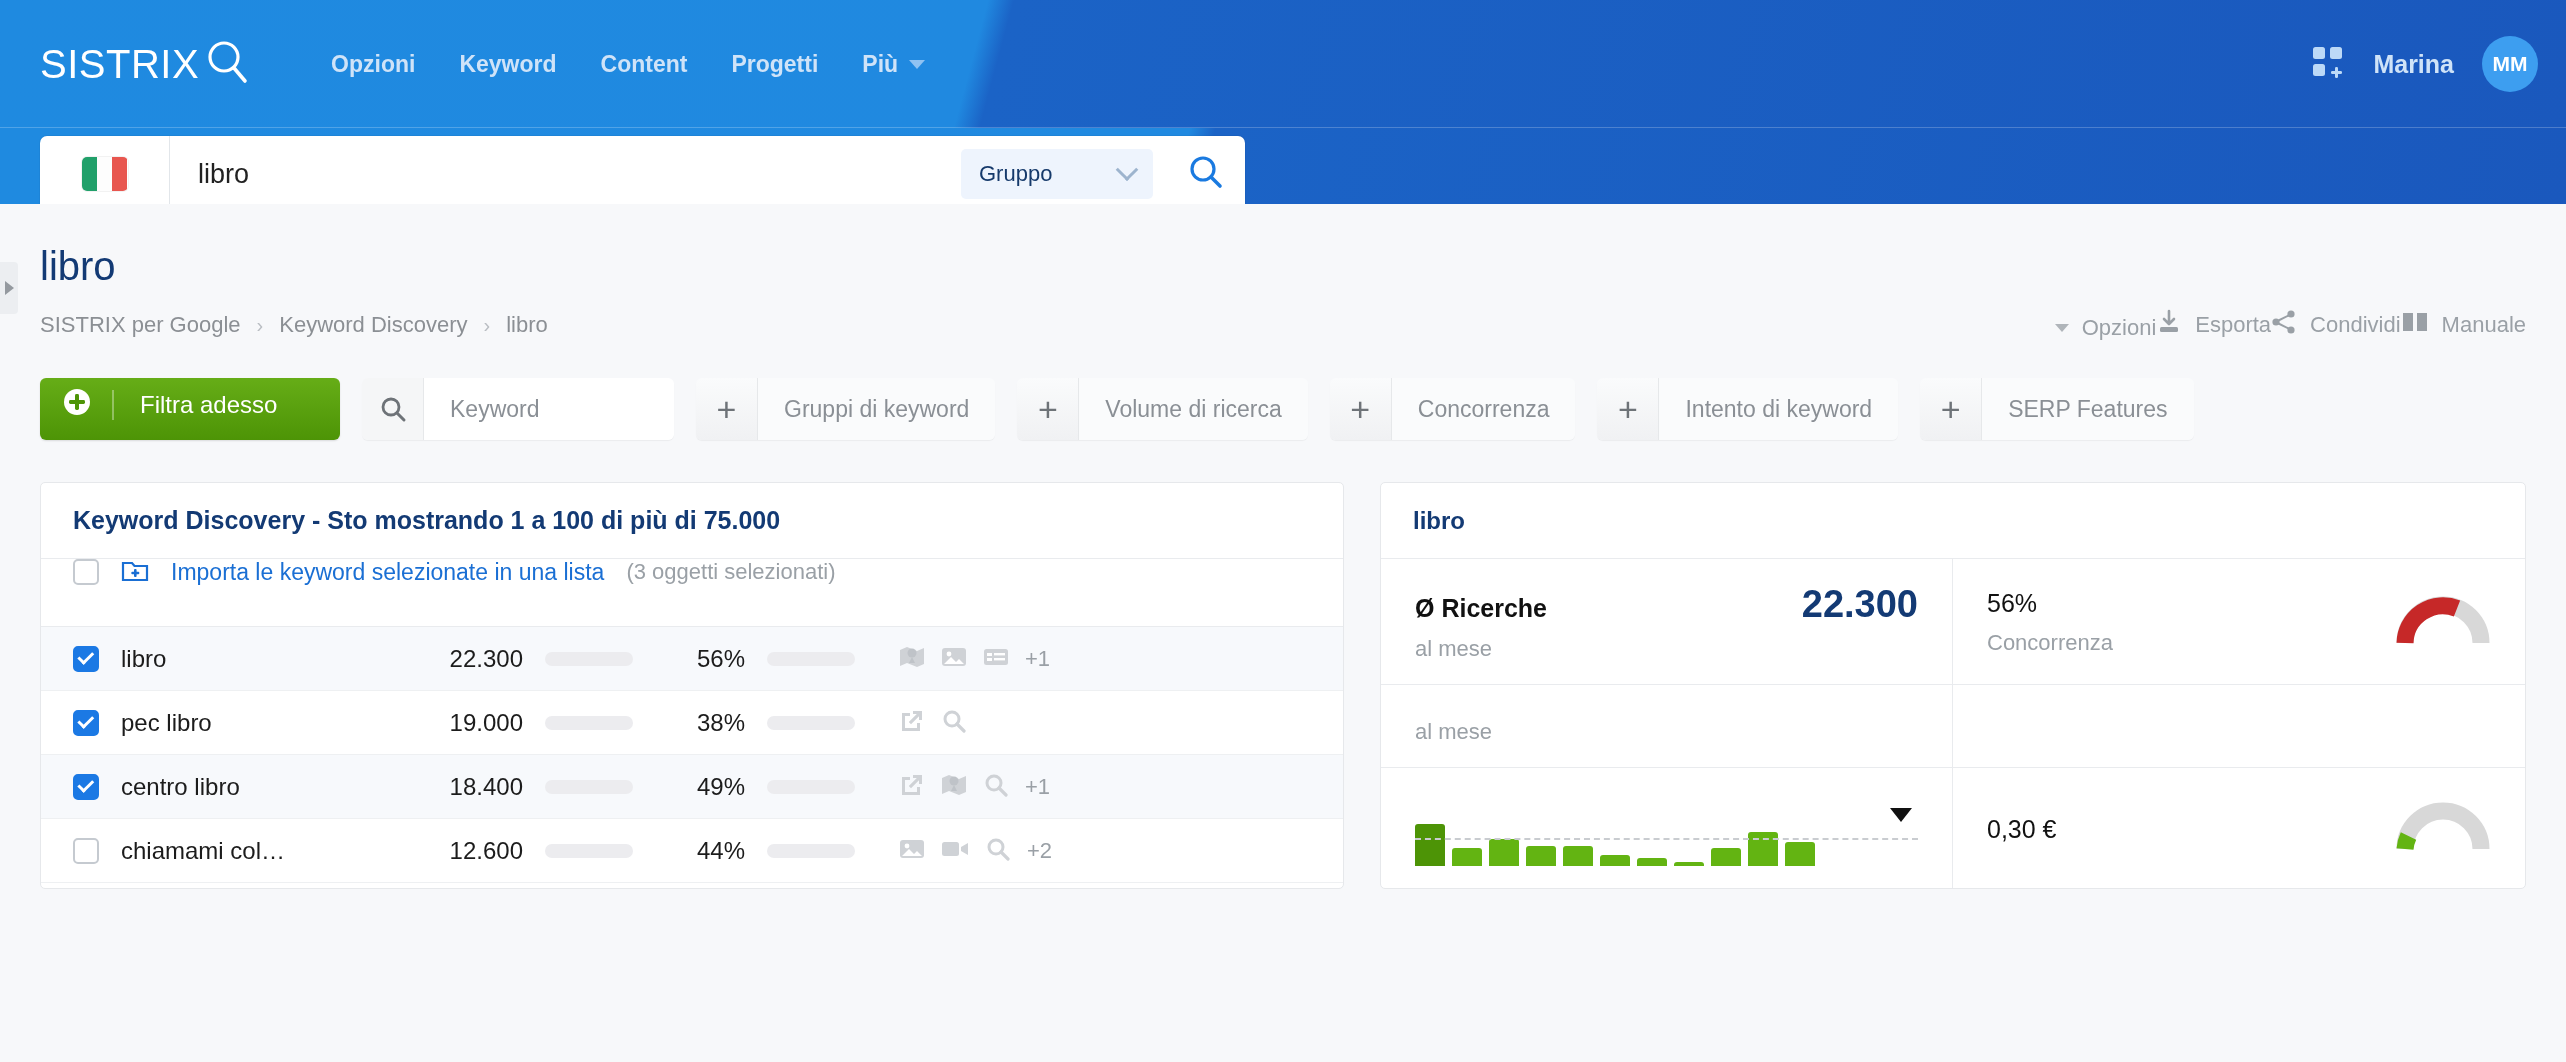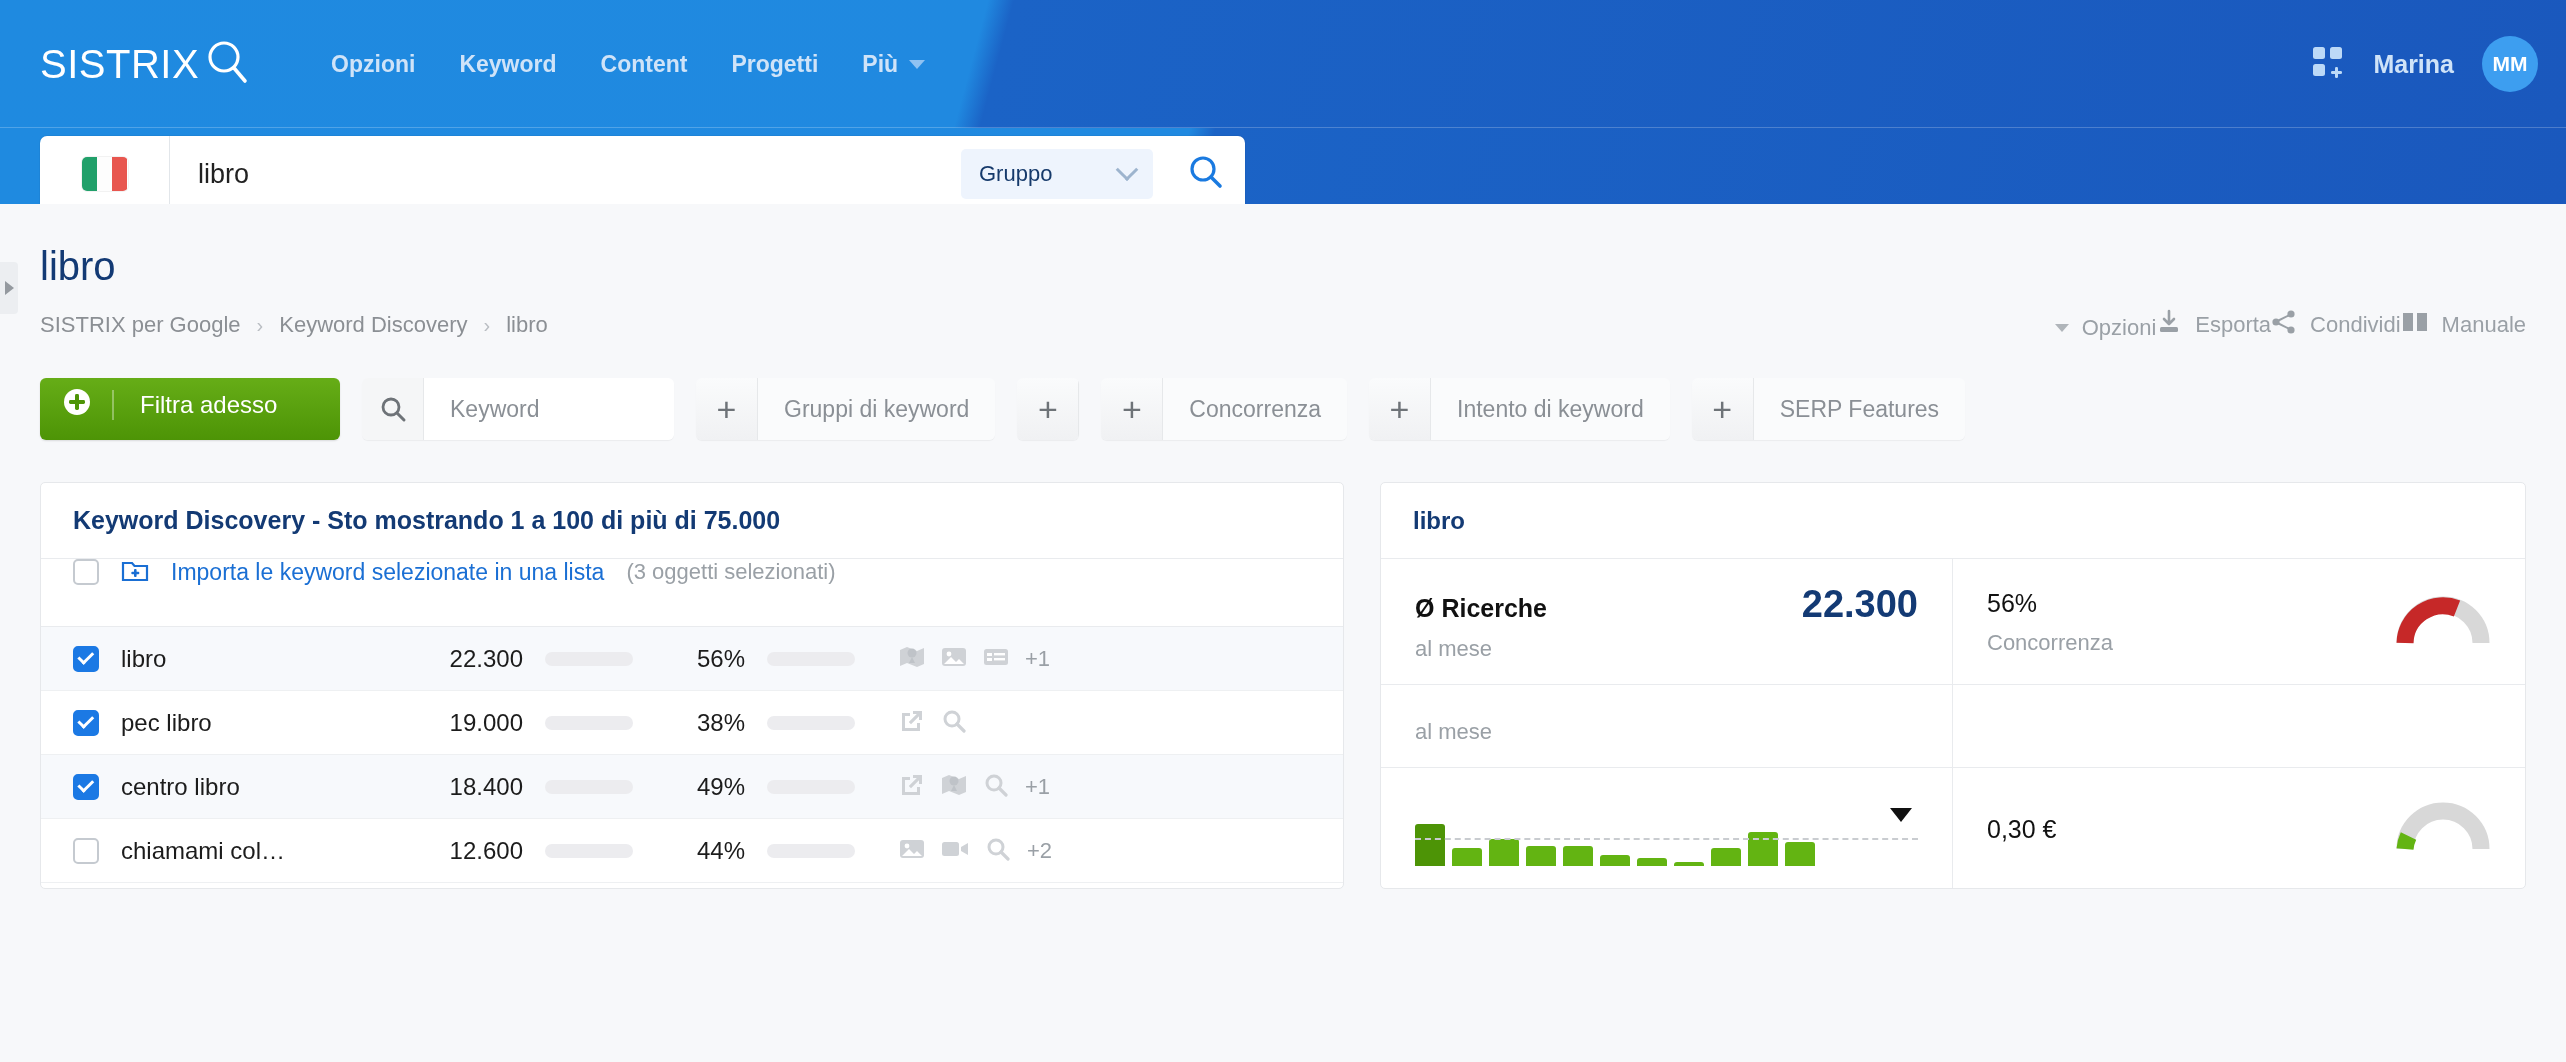--- a/index.html
+++ b/index.html
@@ -472,20 +472,21 @@
       <div class="icon-cell">
           <span class="plus-sign">+</span>
         </div>
       <div class="label-cell">Gruppi di keyword</div>
     </div>
 
     <div class="chip">
       <div class="icon-cell">
           <span class="plus-sign">+</span>
         </div>
+      <div class="label-cell">Volume di ricerca</div>
     </div>
 
     <div class="chip">
       <div class="icon-cell">
           <span class="plus-sign">+</span>
         </div>
       <div class="label-cell">Concorrenza</div>
     </div>
 
     <div class="chip">

